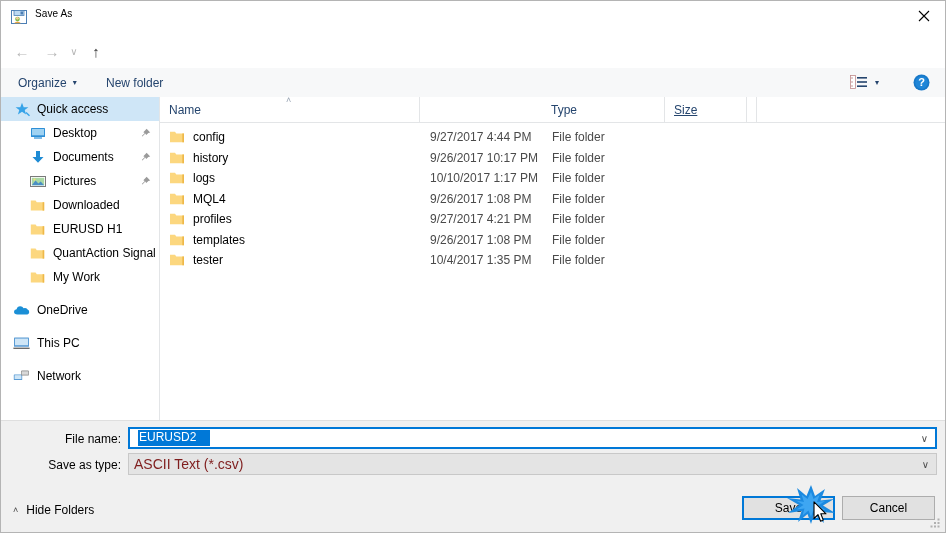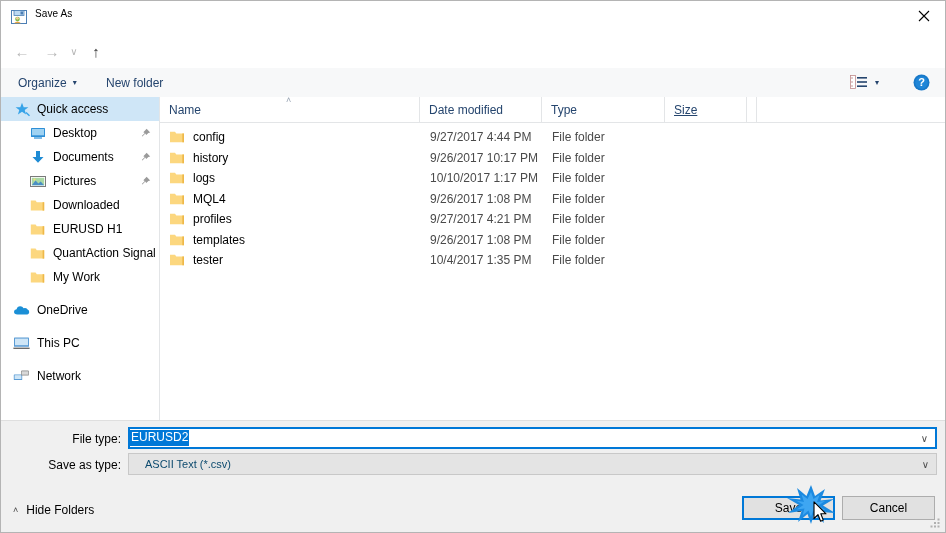--- a/index.html
+++ b/index.html
@@ -285,40 +285,40 @@
   #filename-combo {
     position: absolute;
     left: 127px; top: 6px;
     width: 809px; height: 22px;
     box-sizing: border-box;
     border: 2px solid #0078d7;
     background: #ffffff;
     display: flex; align-items: center;
   }
   #filename-value {
-    margin-left: 0;
+    margin-left: 8px;
     background: #0078d7;
     color: #ffffff;
     font-size: 12px;
-    padding: 1px 1px 2px 1px;
+    padding: 1px 14px 2px 1px;
     line-height: 13px;
   }
   #savetype-combo {
     position: absolute;
     left: 127px; top: 32px;
     width: 809px; height: 22px;
     box-sizing: border-box;
     border: 1px solid #c8c8c8;
     background: #e4e4e4;
     display: flex; align-items: center;
   }
   #savetype-value {
-    margin-left: 16px;
-    color: #0c4a6e;
-    font-size: 11px;
+    margin-left: 5px;
+    color: #7f1d1d;
+    font-size: 14px;
   }
   .combo-caret {
     position: absolute;
     right: 7px; top: 50%;
     transform: translateY(-50%);
     font-size: 10px;
     color: #4d4d4d;
   }
 
   #hide-folders {
@@ -593,23 +593,20 @@
       <span class="side-label">Network</span>
     </div>
   </div>
 
   <div id="filepane">
     <div id="col-head">
       <div class="col" style="left:0px;width:260px;">
         <span class="sortcaret" style="left:126px;">˄</span>
         <span>Name</span>
       </div>
-      <div class="col" style="left:260px;width:122px;">
-        <span>Date modified</span>
-      </div>
       <div class="col" style="left:382px;width:123px;">
         <span>Type</span>
       </div>
       <div class="col" style="left:505px;width:82px;text-decoration:underline;">
         <span>Size</span>
       </div>
       <div class="col" style="left:587px;width:7px;border-right:1px solid #e3e5e7;"></div>
     </div>
 
     <div id="file-rows" style="padding-top:4px;">
@@ -708,21 +705,21 @@
           <span>tester</span>
         </span>
         <span class="fdate">10/4/2017 1:35 PM</span>
         <span class="ftype">File folder</span>
         <span class="fsize"></span>
       </div>
     </div>
   </div>
 
   <div id="bottom">
-    <span class="formlabel" id="lbl-filename">File type:</span>
+    <span class="formlabel" id="lbl-filename">File name:</span>
     <div id="filename-combo">
       <span id="filename-value">EURUSD2</span>
       <span class="combo-caret">∨</span>
     </div>
 
     <span class="formlabel" id="lbl-savetype">Save as type:</span>
     <div id="savetype-combo">
       <span id="savetype-value">ASCII Text (*.csv)</span>
       <span class="combo-caret">∨</span>
     </div>

